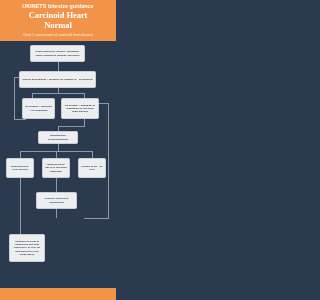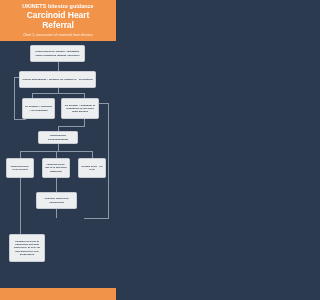--- a/index.html
+++ b/index.html
@@ -44,20 +44,21 @@
     line-height: 7px;
     white-space: nowrap;
   }
   .title {
     font-size: 8.6px;
     font-weight: bold;
     color: #ffffff;
     line-height: 9.6px;
     margin-top: 1px;
     letter-spacing: -0.1px;
+    font-family: Liberation Serif, serif;
   }
   .subtitle {
     font-size: 2.9px;
     font-weight: bold;
     color: #fbe0c8;
     line-height: 4px;
     margin-top: 2.5px;
     letter-spacing: 0.1px;
     white-space: nowrap;
   }
@@ -114,21 +115,21 @@
 </style>
 </head>
 <body>
 
 <div class="poster">
 
   <div class="header">
     <div class="kicker">UKINETS bitesize guidance</div>
     <div class="title">
       <div>Carcinoid Heart</div>
-      <div>Referral</div>
+      <div>Normal</div>
     </div>
     <div class="subtitle">Chart 1: assessment of carcinoid heart disease</div>
   </div>
 
   <div class="chart">
 
     <div class="conn v" style="left:57.6px; top:21px; height:9px;"></div>
 
     <div class="conn v" style="left:57.6px; top:47px; height:5px;"></div>
 

